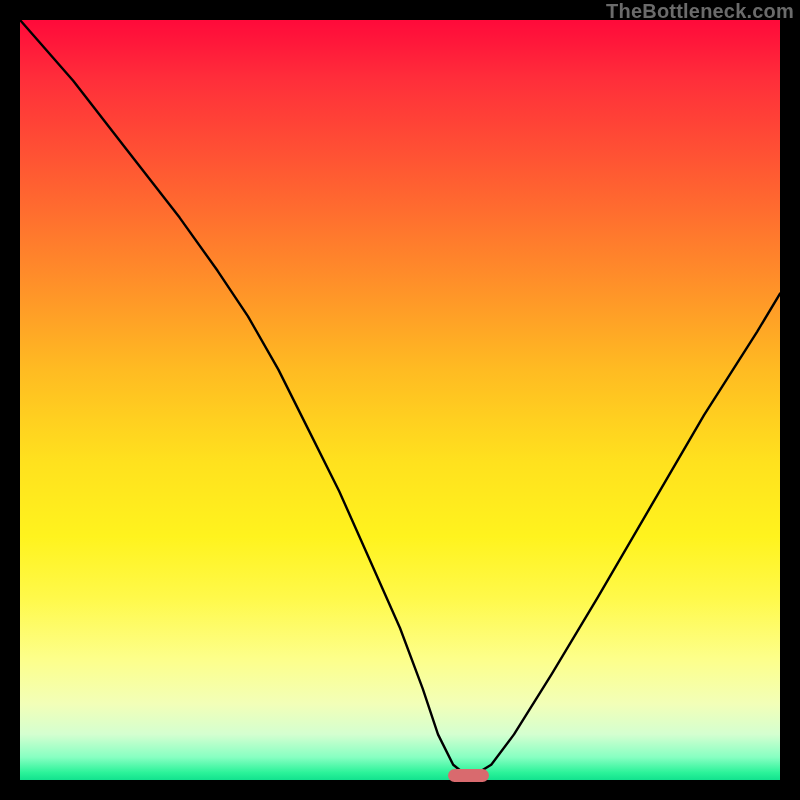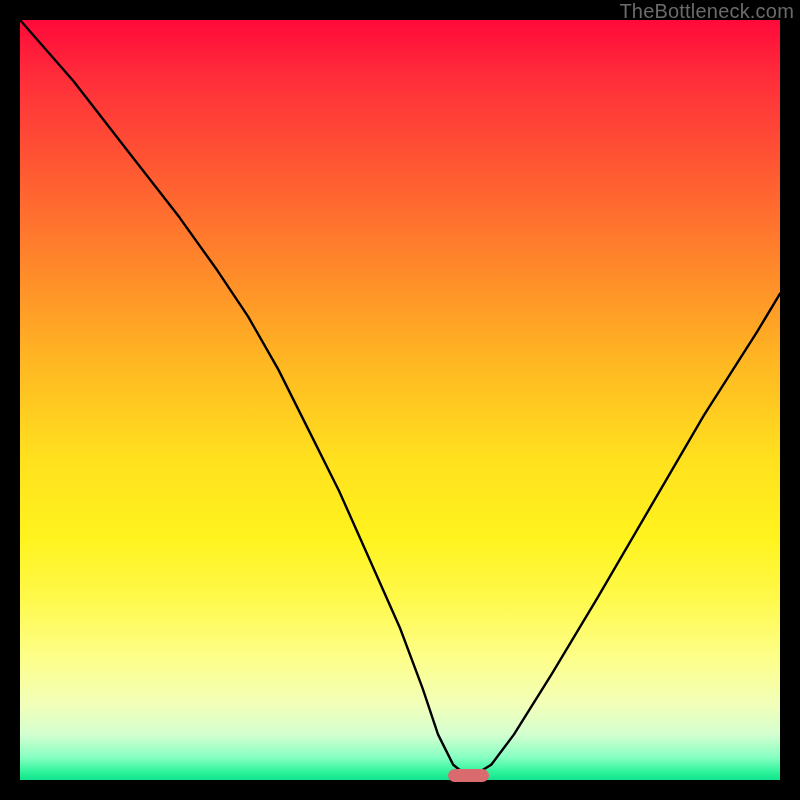--- a/index.html
+++ b/index.html
@@ -32,21 +32,21 @@
       #2cf39a 99%,
       #12e28e 100%
     );
   }
   .watermark {
     position: absolute;
     top: 0px;
     right: 6px;
     font-family: Arial, Helvetica, sans-serif;
     font-size: 20px;
-    font-weight: 400;
+    font-weight: 700;
     color: #6b6b6b;
     letter-spacing: 0.2px;
   }
   .marker {
     position: absolute;
     width: 42px;
     height: 13px;
     border-radius: 7px;
     background: #d96a6e;
   }

